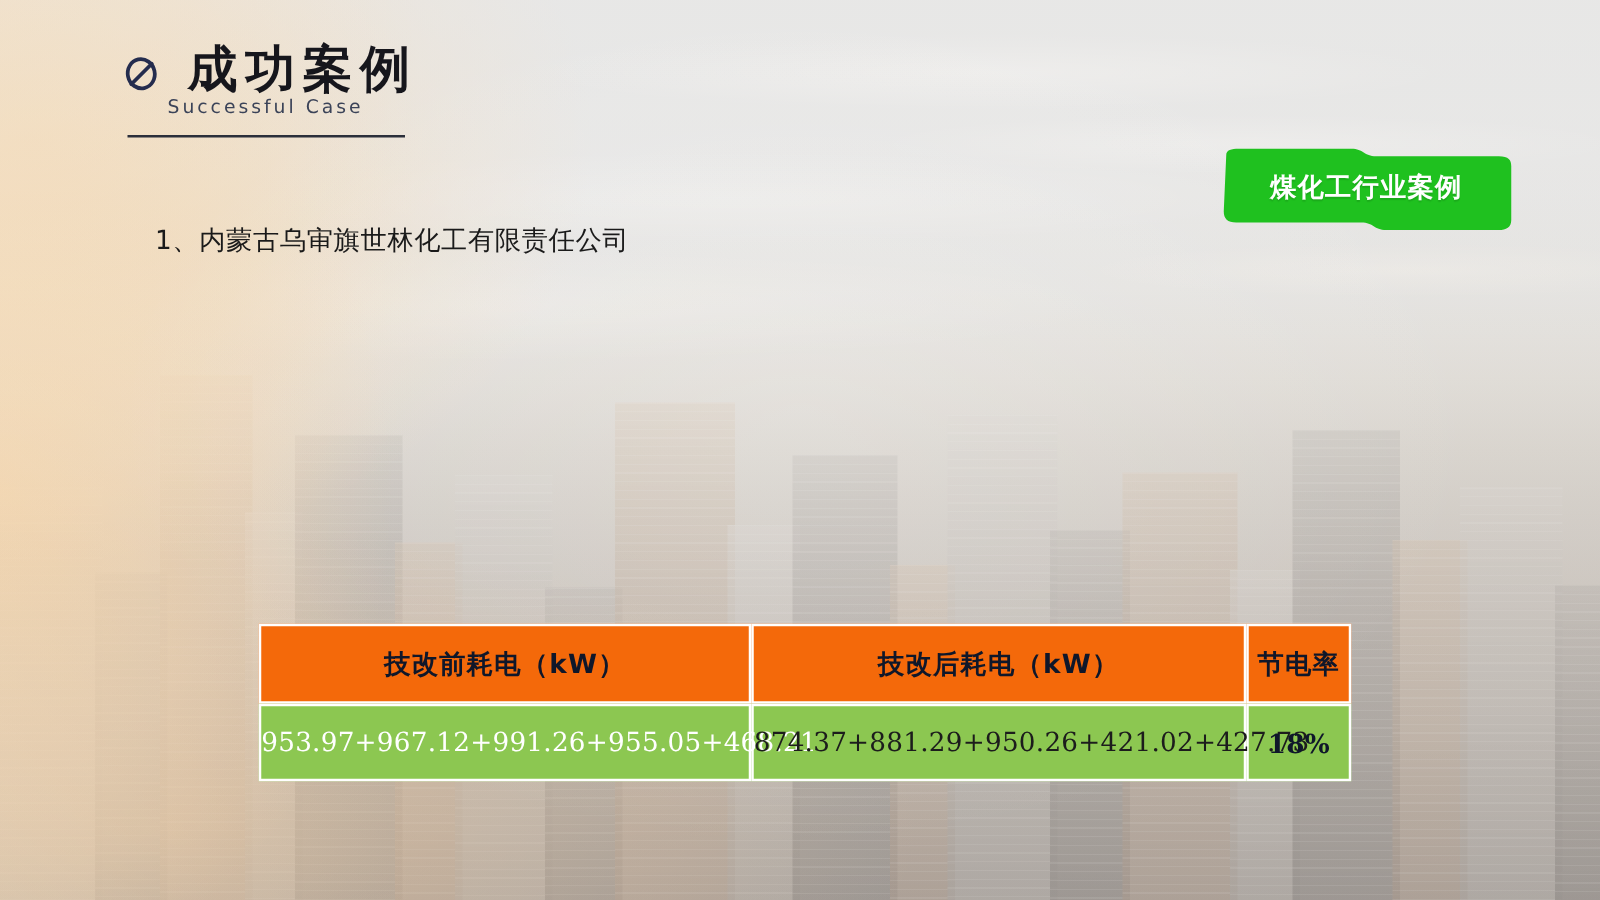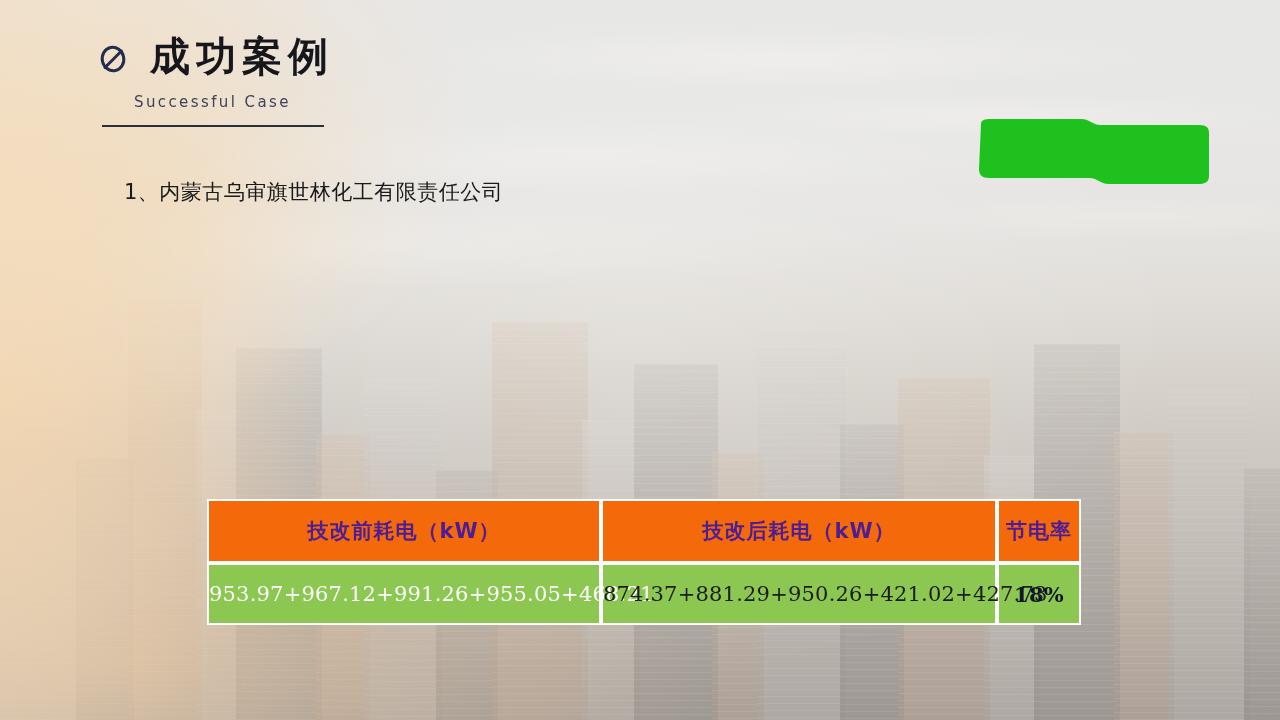--- a/index.html
+++ b/index.html
@@ -104,21 +104,20 @@
   .page-title {
     font-family: "DejaVu Sans", "Liberation Sans", sans-serif;
     font-size: 40px;
     font-weight: 700;
     color: #16161c;
     letter-spacing: 6px;
     line-height: 1;
   }
 
   .page-subtitle {
-    margin-top: 17px;
     margin-left: 36px;
     font-family: "DejaVu Sans", "Liberation Sans", sans-serif;
     font-size: 15px;
     font-weight: 400;
     letter-spacing: 2.4px;
     color: #3b4358;
   }
 
   .title-rule {
     margin-top: 14px;
@@ -189,21 +188,21 @@
     border-spacing: 0;
     table-layout: fixed;
   }
   .data-table th, .data-table td {
     border: 2px solid #ffffff;
     text-align: center;
     vertical-align: middle;
   }
   .data-table thead th {
     background: #f4690a;
-    color: #4c1d95;
+    color: #0f172a;
     height: 64px;
     font-family: "DejaVu Sans", "Liberation Sans", sans-serif;
     font-size: 21px;
     font-weight: 700;
     letter-spacing: 1px;
   }
   .data-table tbody td {
     background: #8cc751;
     height: 62px;
     font-family: "DejaVu Serif", "Liberation Serif", serif;
@@ -274,20 +273,21 @@
                L 226,7
                C 234,7 236,10 236,15
                L 236,58
                C 236,64 232,66 226,66
                L 136,66
                C 126,66 126,60 116,60
                L 16,60
                C 9,60 6,57 6,51
                Z" fill="#1fc11f"></path>
     </svg>
+    <div class="ribbon-label">煤化工行业案例</div>
   </div>
 
   <div class="company-line">1、内蒙古乌审旗世林化工有限责任公司</div>
 
 
   <table class="data-table">
     <colgroup>
       <col class="col-before">
         <col class="col-after">
         <col class="col-rate">

